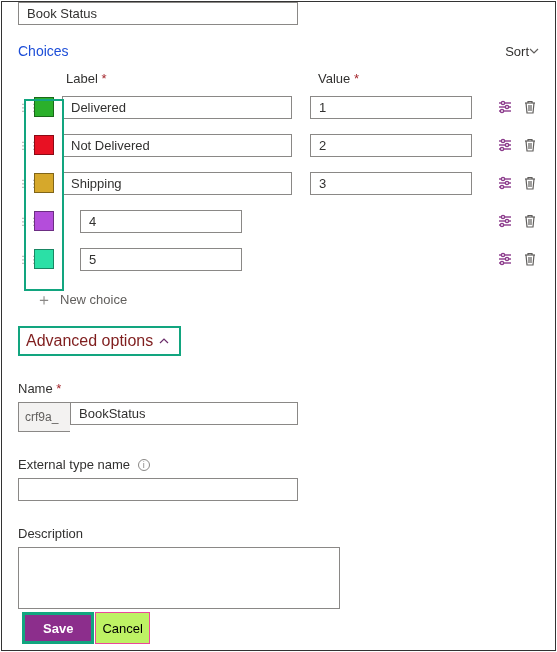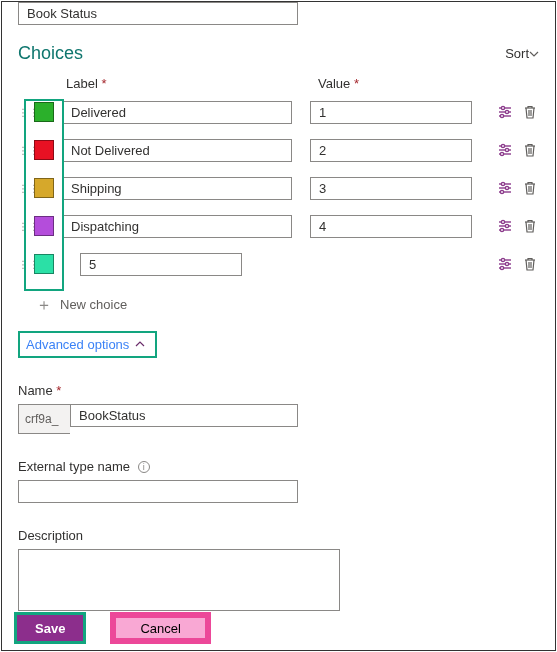--- a/index.html
+++ b/index.html
@@ -37,22 +37,22 @@
     background: #fff;
     outline: none;
   }
   .section-row {
     display: flex;
     align-items: center;
     justify-content: space-between;
     margin-top: 18px;
   }
   .choices-label {
-    font-size: 18px;
-    color: #0f766e;
+    font-size: 14px;
+    color: #1d4ed8;
     text-align: right;
   }
   .sort-btn {
     display: inline-flex;
     align-items: center;
     font-size: 13px;
     color: #323130;
     cursor: pointer;
   }
   .header-row {
@@ -129,22 +129,22 @@
   }
   .adv-wrap {
     margin-top: 18px;
   }
   .adv-highlight {
     display: inline-flex;
     align-items: center;
     border: 2px solid #12a57f;
     padding: 4px 10px 4px 6px;
     gap: 6px;
-    color: #3b82f6;
-    font-size: 13px;
+    color: #7f1d1d;
+    font-size: 16px;
     cursor: pointer;
   }
   .field-label {
     font-size: 13px;
     margin-top: 25px;
     margin-bottom: 6px;
   }
   .name-prefix-wrap {
     display: flex;
     width: 280px;
@@ -187,32 +187,32 @@
     width: 322px;
     height: 62px;
     border: 1px solid #8a8886;
     resize: none;
     font-family: inherit;
     font-size: 13px;
     padding: 6px;
   }
   .button-bar {
     position: absolute;
-    left: 12px;
+    left: 20px;
     bottom: 6px;
     display: flex;
-    gap: 24px;
+    gap: 1px;
     align-items: center;
   }
   .btn {
     height: 32px;
-    padding: 0 24px;
-    font-size: 13px;
-    border: 6px solid #ec4899;
-    background: #f9a8d4;
+    padding: 0 6px;
+    font-size: 13px;
+    border: 1px solid #ec4899;
+    background: #bef264;
     cursor: pointer;
   }
   .btn-primary {
     background: #8c2e8c;
     color: #fff;
     border: 3px solid #12a57f;
     font-weight: 600;
     padding: 0 18px;
   }
 </style>
@@ -332,21 +332,20 @@
                 <line x1="6" y1="6" x2="6" y2="12"></line>
                 <line x1="8" y1="6" x2="8" y2="12"></line>
               </g>
             </svg>
           </span>
         </div>
       </div>
       <div class="choice-row">
         <div class="drag">⋮⋮</div>
         <div class="swatch" style="background:#b44ddb"></div>
-        <input type="text" class="textish label-input" value="Dispatching" style="">
         <input type="text" class="textish value-input" value="4" style="">
         <div class="row-actions">
           <span class="icon-btn">
             <svg width="16" height="16" viewBox="0 0 16 16">
               <g stroke="#8b3a8b" stroke-width="1.4" fill="none">
                 <line x1="2" y1="4" x2="14" y2="4"></line>
                 <circle cx="6" cy="4" r="1.6" fill="#fff"></circle>
                 <line x1="2" y1="8" x2="14" y2="8"></line>
                 <circle cx="10" cy="8" r="1.6" fill="#fff"></circle>
                 <line x1="2" y1="12" x2="14" y2="12"></line>

